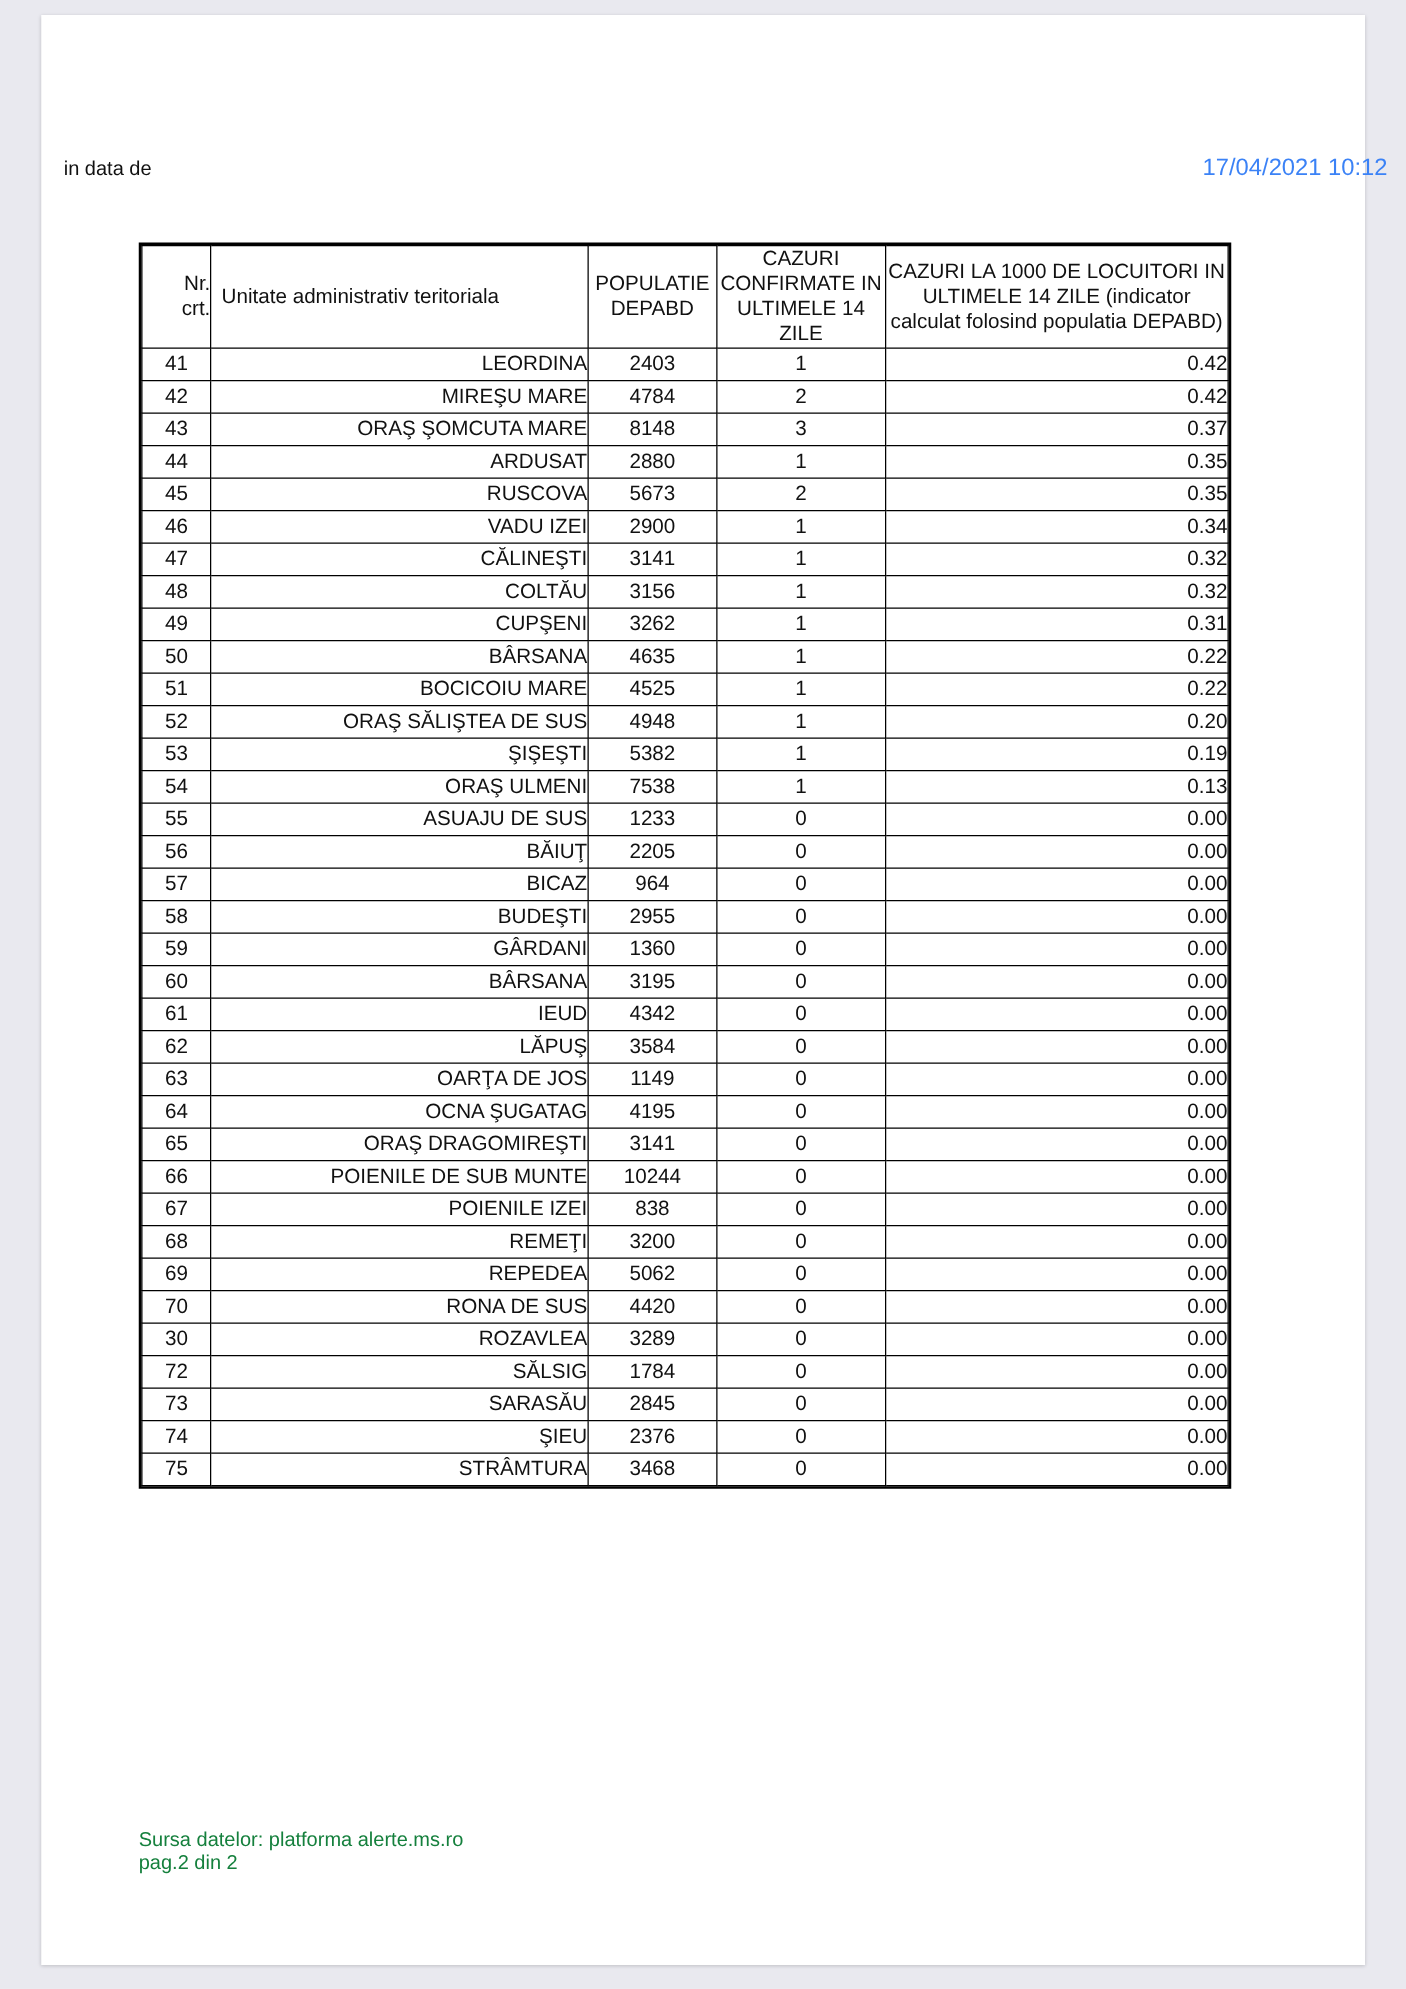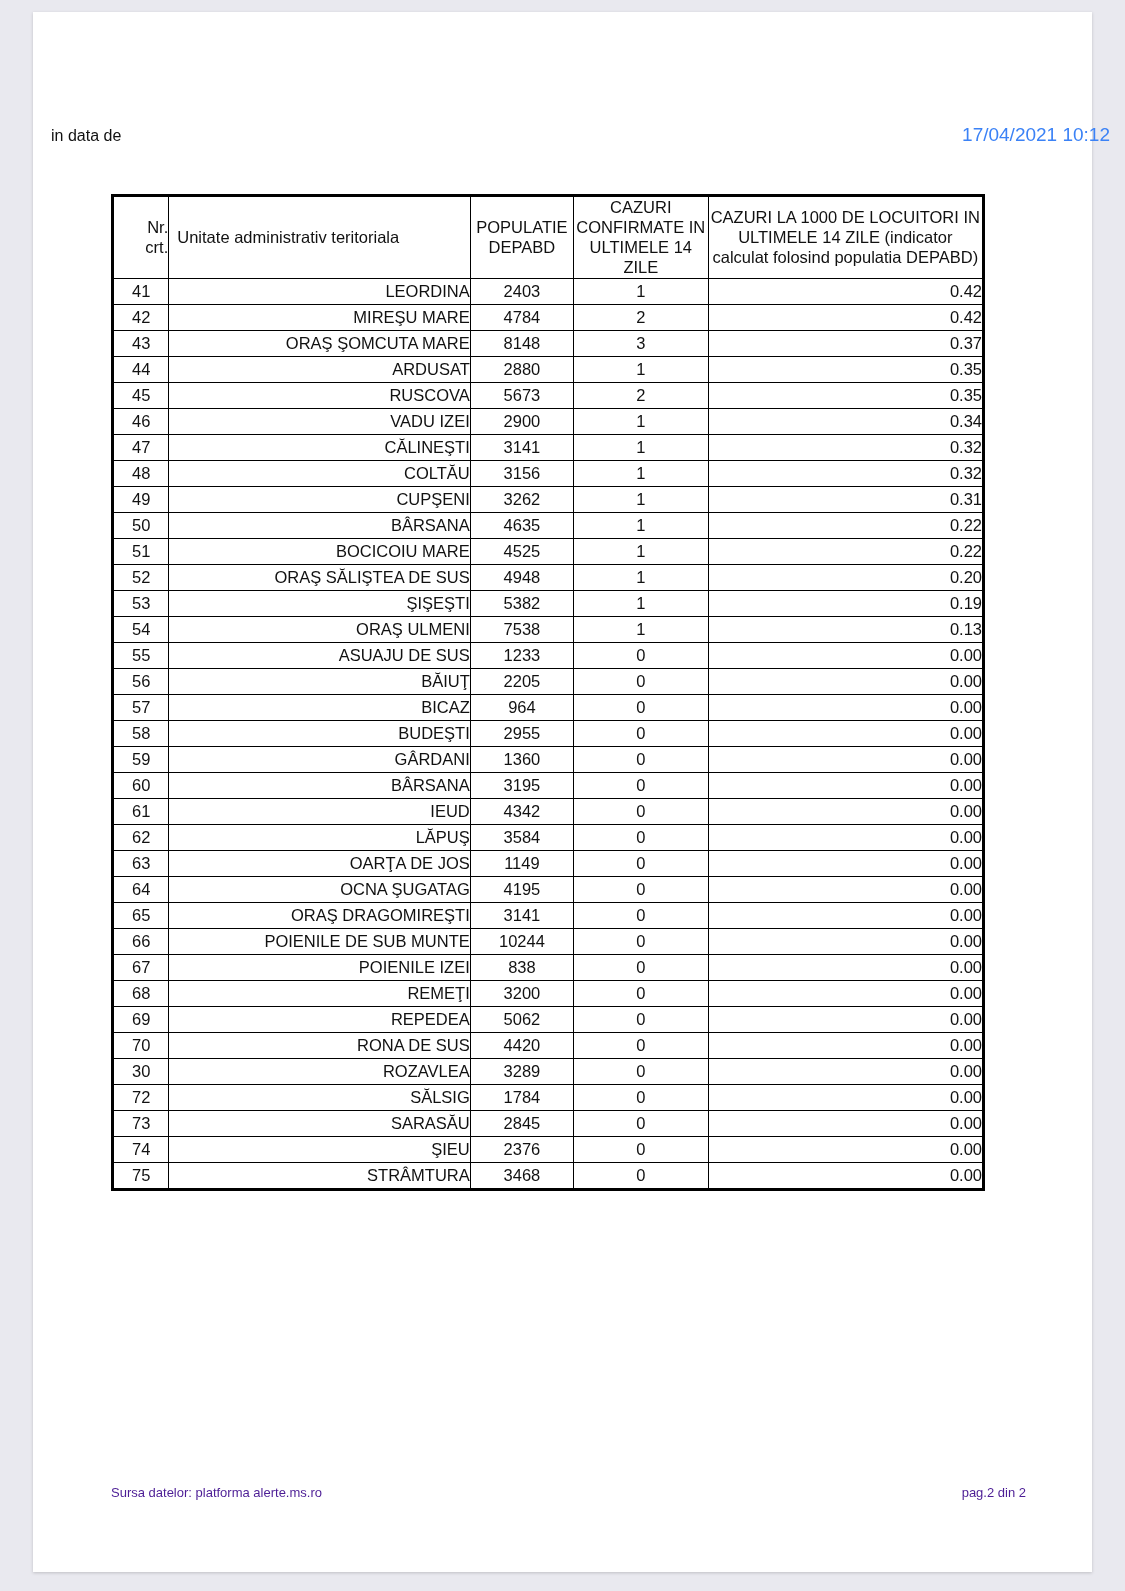--- a/index.html
+++ b/index.html
@@ -100,22 +100,23 @@
 
   
   .footer {
     position: absolute;
     bottom: 72px;
     left: 78px;
     right: 66px;
     display: flex;
     justify-content: space-between;
     align-items: baseline;
-    font-size: 13px;
-    color: #4c1d95;
+    font-size: 16px;
+    color: #15803d;
+    flex-direction: column;
   }
 </style>
 </head>
 <body>
 
 <div class="page">
   <div class="page-inner">
 
     <div class="date-line">
       <span class="date-label">in data de</span>

